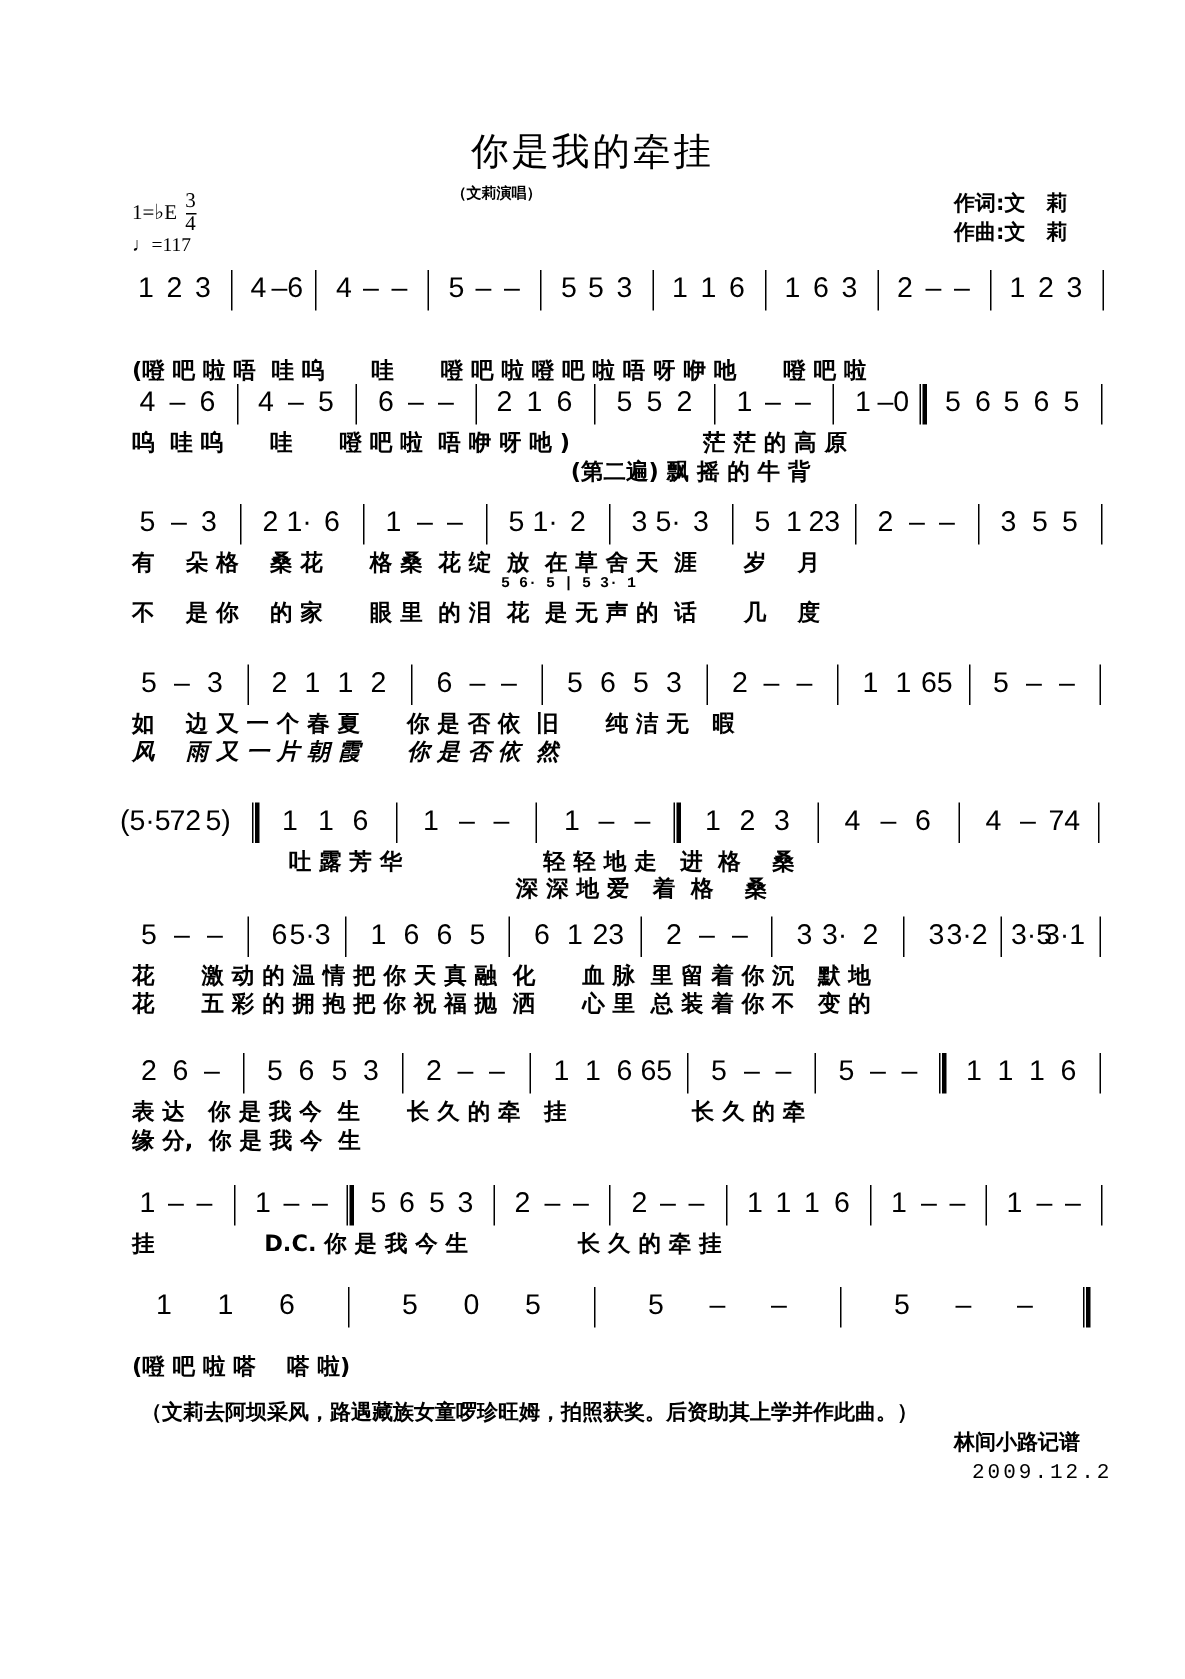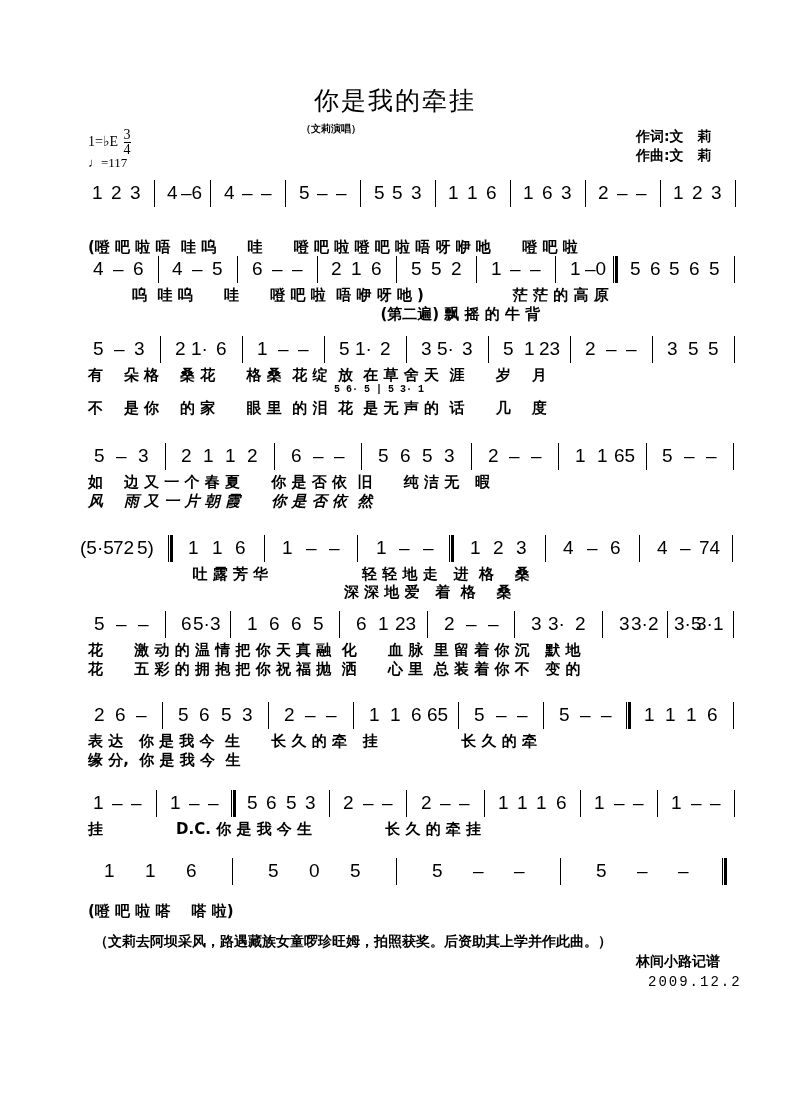--- a/index.html
+++ b/index.html
@@ -114,21 +114,21 @@
         <span class="tok" style="left: 482px;">1</span>
         <span class="tok" style="left: 497px;">–0</span>
         <div class="dbar" style="left: 525px;"></div>
         <span class="tok" style="left: 542px;">5</span>
         <span class="tok" style="left: 562px;">6</span>
         <span class="tok" style="left: 581px;">5</span>
         <span class="tok" style="left: 601px;">6</span>
         <span class="tok" style="left: 621px;">5</span>
         <div class="bar" style="left: 646px;"></div>
       </div>
-      <div class="lyr" style="top: 30px; margin-left: 44px;">呜  哇 呜      哇      噔 吧 啦  唔 咿 呀 吔 )                 茫 茫 的 高 原</div>
+      <div class="lyr" style="top: 30px;">呜  哇 呜      哇      噔 吧 啦  唔 咿 呀 吔 )                 茫 茫 的 高 原</div>
       <div class="lyr" style="top: 49px;">                                                        (第二遍) 飘 摇 的 牛 背</div>
     </div>
     <div class="abs sys" style="top: 336px; left: 88px;">
       <div class="notes">
         <span class="tok" style="left: 5px;">5</span>
         <span class="tok" style="left: 26px;">–</span>
         <span class="tok" style="left: 46px;">3</span>
         <div class="bar" style="left: 72px;"></div>
         <span class="tok" style="left: 87px;">2</span>
         <span class="tok" style="left: 103px;">1·</span>

